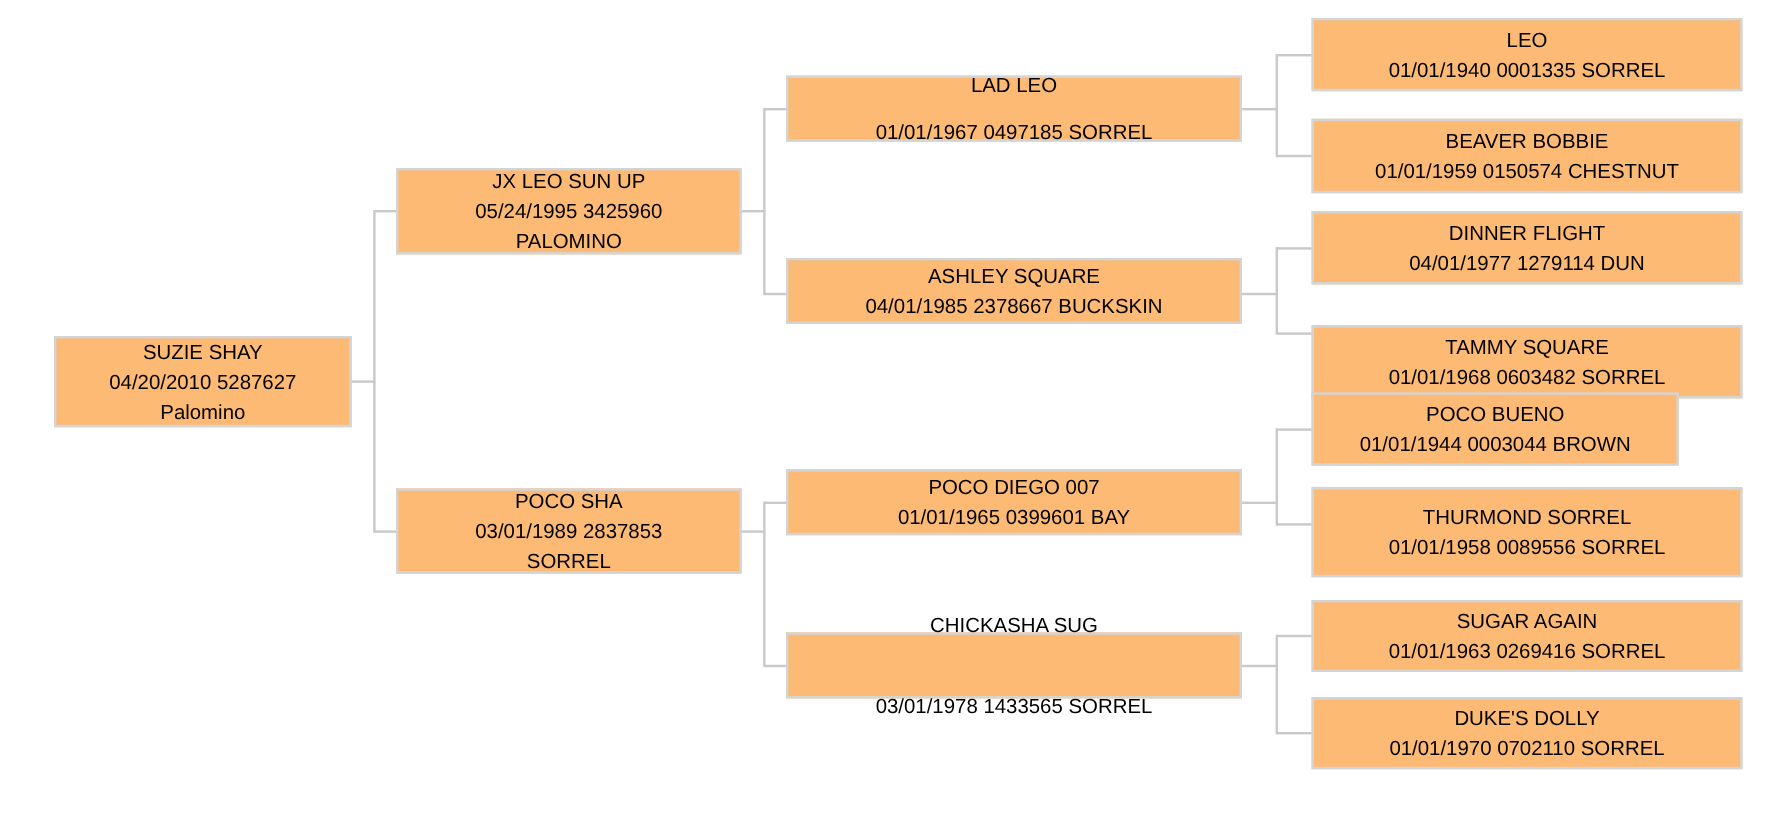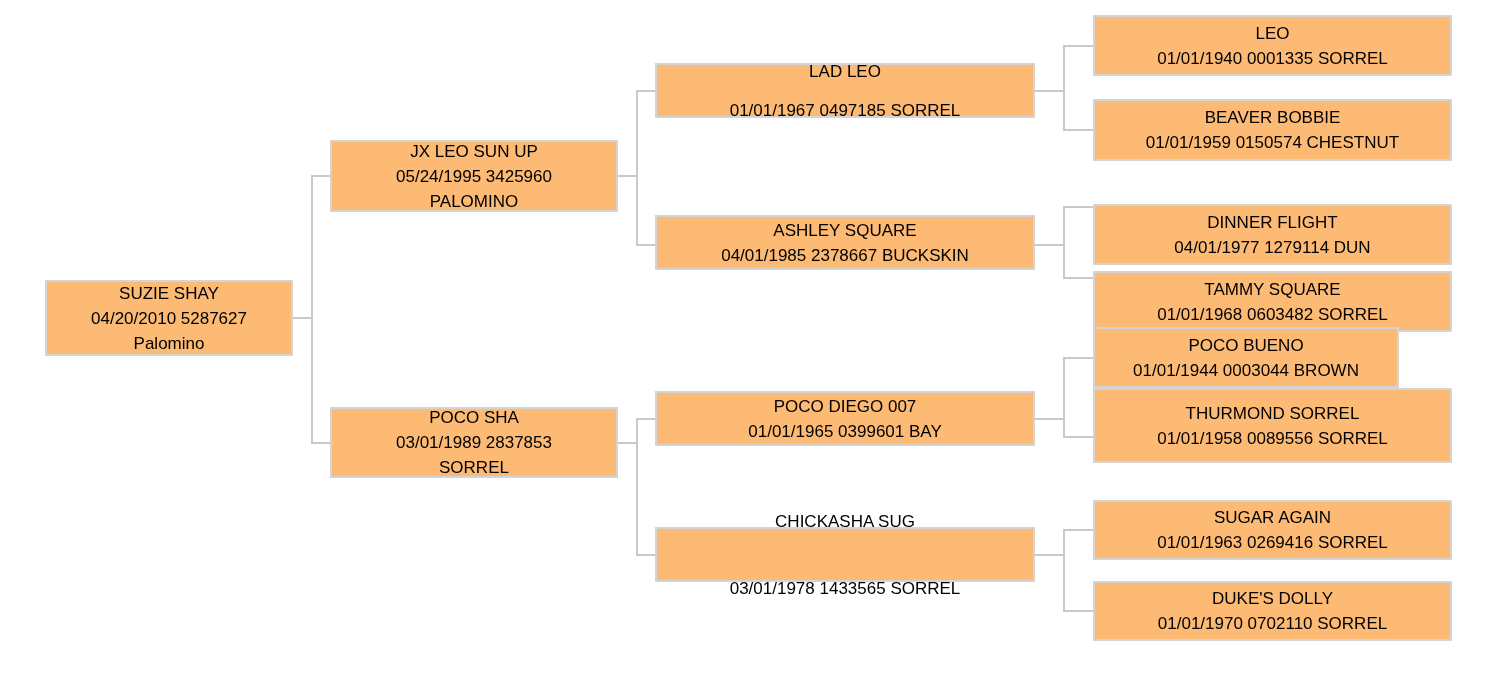--- a/index.html
+++ b/index.html
@@ -77,33 +77,33 @@
       <div class="horse-details">03/01/1978 1433565 SORREL</div>
     </div>
     <div class="node" style="left: 1093px; top: 15px; width: 359px; height: 61px;">
       <div class="horse-name">LEO</div>
       <div class="horse-details">01/01/1940 0001335 SORREL</div>
     </div>
     <div class="node" style="left: 1093px; top: 99px; width: 359px; height: 62px;">
       <div class="horse-name">BEAVER BOBBIE</div>
       <div class="horse-details">01/01/1959 0150574 CHESTNUT</div>
     </div>
-    <div class="node" style="left: 1093px; top: 176px; width: 359px; height: 61px; margin-top: 28px;">
+    <div class="node" style="left: 1093px; top: 176px; width: 359px; height: 61px;">
       <div class="horse-name">DINNER FLIGHT</div>
       <div class="horse-details">04/01/1977 1279114 DUN</div>
     </div>
     <div class="node" style="left: 1093px; top: 247px; width: 359px; height: 61px; margin-top: 24px;">
       <div class="horse-name">TAMMY SQUARE</div>
       <div class="horse-details">01/01/1968 0603482 SORREL</div>
     </div>
     <div class="node" style="left: 1093px; top: 327px; width: 306px; height: 61px; align-items: center;">
       <div class="horse-name">POCO BUENO</div>
       <div class="horse-details">01/01/1944 0003044 BROWN</div>
     </div>
-    <div class="node" style="left: 1093px; top: 388px; width: 359px; height: 75px;">
+    <div class="node" style="left: 1093px; top: 406px; width: 359px; height: 75px;">
       <div class="horse-name">THURMOND SORREL</div>
       <div class="horse-details">01/01/1958 0089556 SORREL</div>
     </div>
     <div class="node" style="left: 1093px; top: 500px; width: 359px; height: 60px;">
       <div class="horse-name">SUGAR AGAIN</div>
       <div class="horse-details">01/01/1963 0269416 SORREL</div>
     </div>
     <div class="node" style="left: 1093px; top: 581px; width: 359px; height: 60px;">
       <div class="horse-name">DUKE'S DOLLY</div>
       <div class="horse-details">01/01/1970 0702110 SORREL</div>

